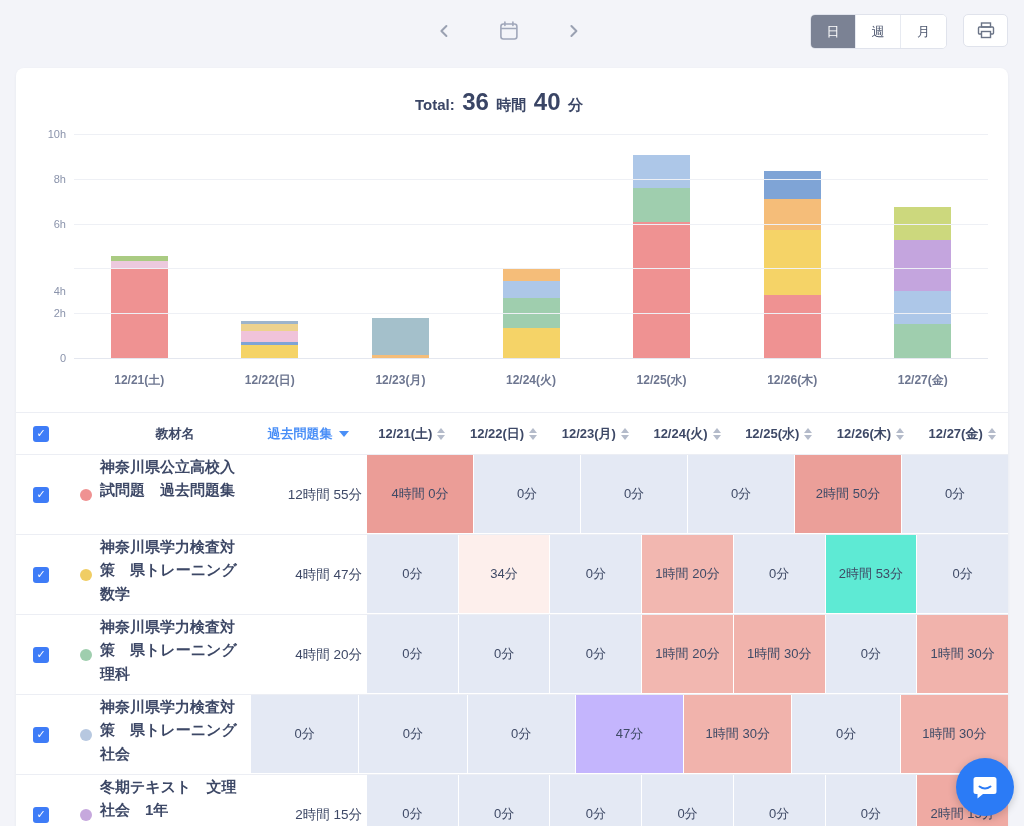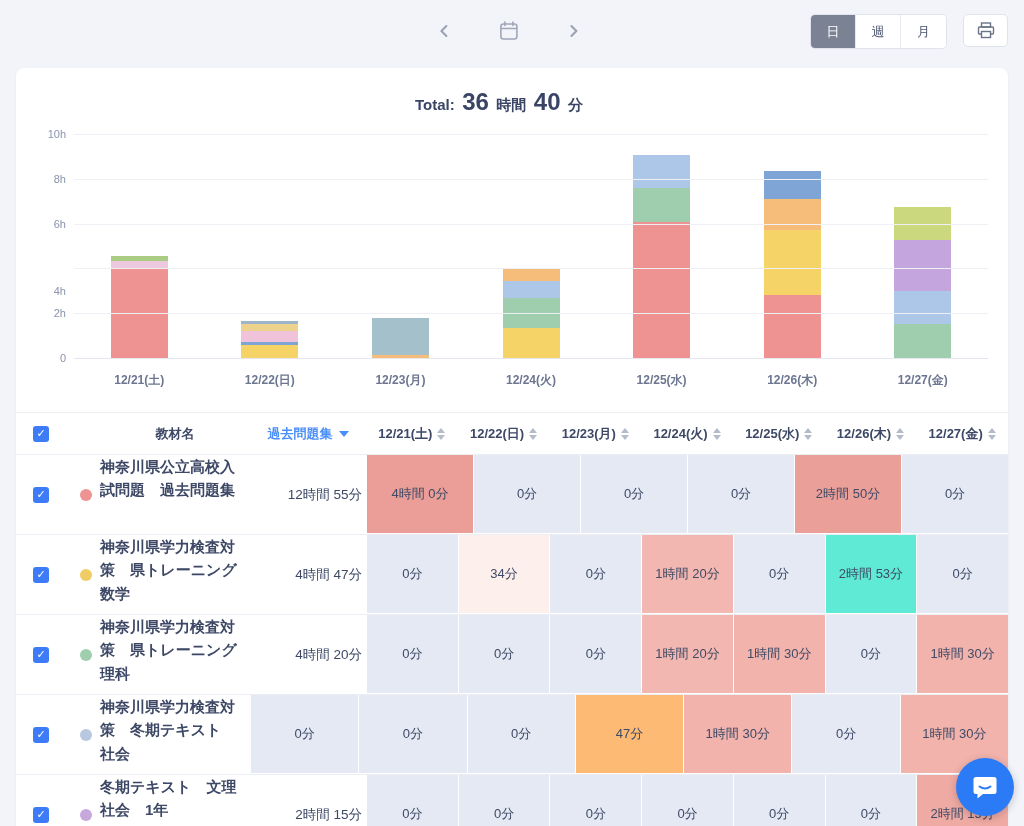--- a/index.html
+++ b/index.html
@@ -335,26 +335,26 @@
           <div class="cell" style="background: rgb(241, 179, 172);">1時間 30分</div>
         </div>
         <div class="trow drow">
           <div class="col-check">
             <span class="checkbox">✓</span>
           </div>
           <div class="col-dot">
             <span class="dot" style="background: rgb(183, 200, 224);"></span>
           </div>
           <div class="col-name">
-            <span class="subject-name">神奈川県学力検査対策　冬期テキスト　社会</span>
-          </div>
-          <div class="cell" style="background: rgb(228, 233, 244);">0分</div>
-          <div class="cell" style="background: rgb(228, 233, 244);">0分</div>
-          <div class="cell" style="background: rgb(228, 233, 244);">0分</div>
-          <div class="cell" style="background: #fdba74;">47分</div>
+            <span class="subject-name">神奈川県学力検査対策　県トレーニング　社会</span>
+          </div>
+          <div class="cell" style="background: rgb(228, 233, 244);">0分</div>
+          <div class="cell" style="background: rgb(228, 233, 244);">0分</div>
+          <div class="cell" style="background: rgb(228, 233, 244);">0分</div>
+          <div class="cell" style="background: #c4b5fd;">47分</div>
           <div class="cell" style="background: rgb(241, 179, 172);">1時間 30分</div>
           <div class="cell" style="background: rgb(228, 233, 244);">0分</div>
           <div class="cell" style="background: rgb(241, 179, 172);">1時間 30分</div>
         </div>
         <div class="trow drow">
           <div class="col-check">
             <span class="checkbox">✓</span>
           </div>
           <div class="col-dot">
             <span class="dot" style="background: rgb(198, 168, 221);"></span>

